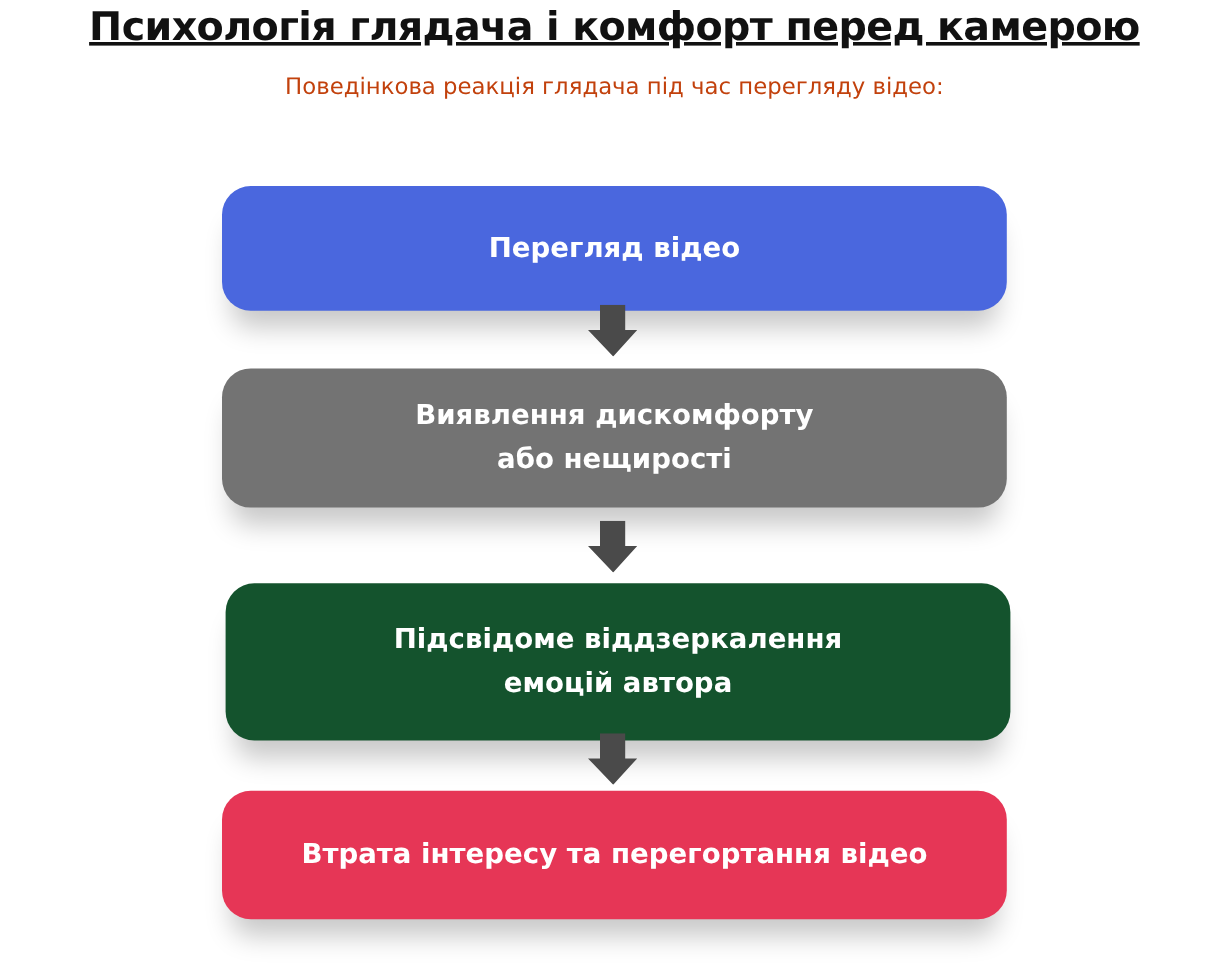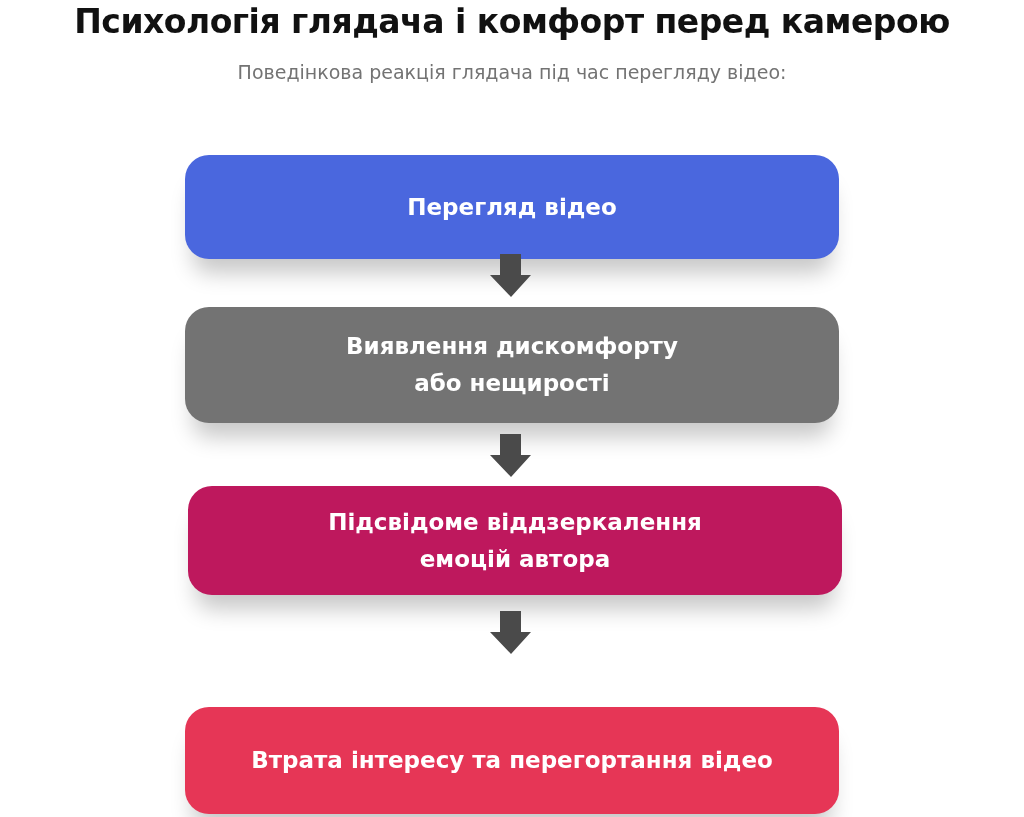--- a/index.html
+++ b/index.html
@@ -3,25 +3,25 @@
   <meta charset="utf-8">
   <style>
     html, body { margin: 0; padding: 0; }
     body {
       width: 1024px; height: 817px; background: #ffffff; position: relative;
       overflow: hidden; font-family: "DejaVu Sans", "Liberation Sans", sans-serif;
     }
     .title {
       position: absolute; left: 0; top: 2px; width: 1024px; text-align: center;
       font-size: 33px; font-weight: bold; color: #111111; white-space: nowrap;
-      letter-spacing: -0.5px; line-height: 40px;
+      letter-spacing: -0.5px; line-height: 40px; text-decoration: underline;
     }
     .subtitle {
       position: absolute; left: 0; top: 58px; width: 1024px; text-align: center;
-      font-size: 19px; color: #737373; line-height: 28px; white-space: nowrap;
+      font-size: 19px; color: #c2410c; line-height: 28px; white-space: nowrap;
     }
     .box {
       position: absolute; border-radius: 24px; color: #ffffff;
       display: flex; align-items: center; justify-content: center; text-align: center;
       font-weight: bold; font-size: 23px; line-height: 37px;
       box-shadow: 0 22px 22px -8px rgba(0,0,0,0.22);
     }
     .box span { display: block; white-space: pre-line; }
     .arrow { position: absolute; width: 42px; height: 43px; }
   </style>
@@ -41,24 +41,24 @@
 
 <div class="box" id="step1" style="left: 185px; top: 307px; width: 654px; height: 116px; background: #737373;">
   <span>Виявлення дискомфорту
 або нещирості</span>
 </div>
 
 <svg class="arrow" style="left:490px; top:434px;" viewBox="0 0 42 43">
   <polygon points="10,0 31,0 31,21 41,21 21,43 0,21 10,21" fill="#4a4a4a"></polygon>
 </svg>
 
-<div class="box" id="step2" style="left: 188px; top: 486px; width: 654px; height: 109px; background: #be185d;">
+<div class="box" id="step2" style="left: 188px; top: 486px; width: 654px; height: 131px; background: #14532d;">
   <span>Підсвідоме віддзеркалення
 емоцій автора</span>
 </div>
 
 <svg class="arrow" style="left:490px; top:611px;" viewBox="0 0 42 43">
   <polygon points="10,0 31,0 31,21 41,21 21,43 0,21 10,21" fill="#4a4a4a"></polygon>
 </svg>
 
-<div class="box" id="step3" style="left: 185px; top: 659px; width: 654px; height: 107px; background: rgb(230, 54, 86); margin-top: 48px;">
+<div class="box" id="step3" style="left: 185px; top: 659px; width: 654px; height: 107px; background: rgb(230, 54, 86);">
   <span>Втрата інтересу та перегортання відео</span>
 </div>
 
 </body></html>

